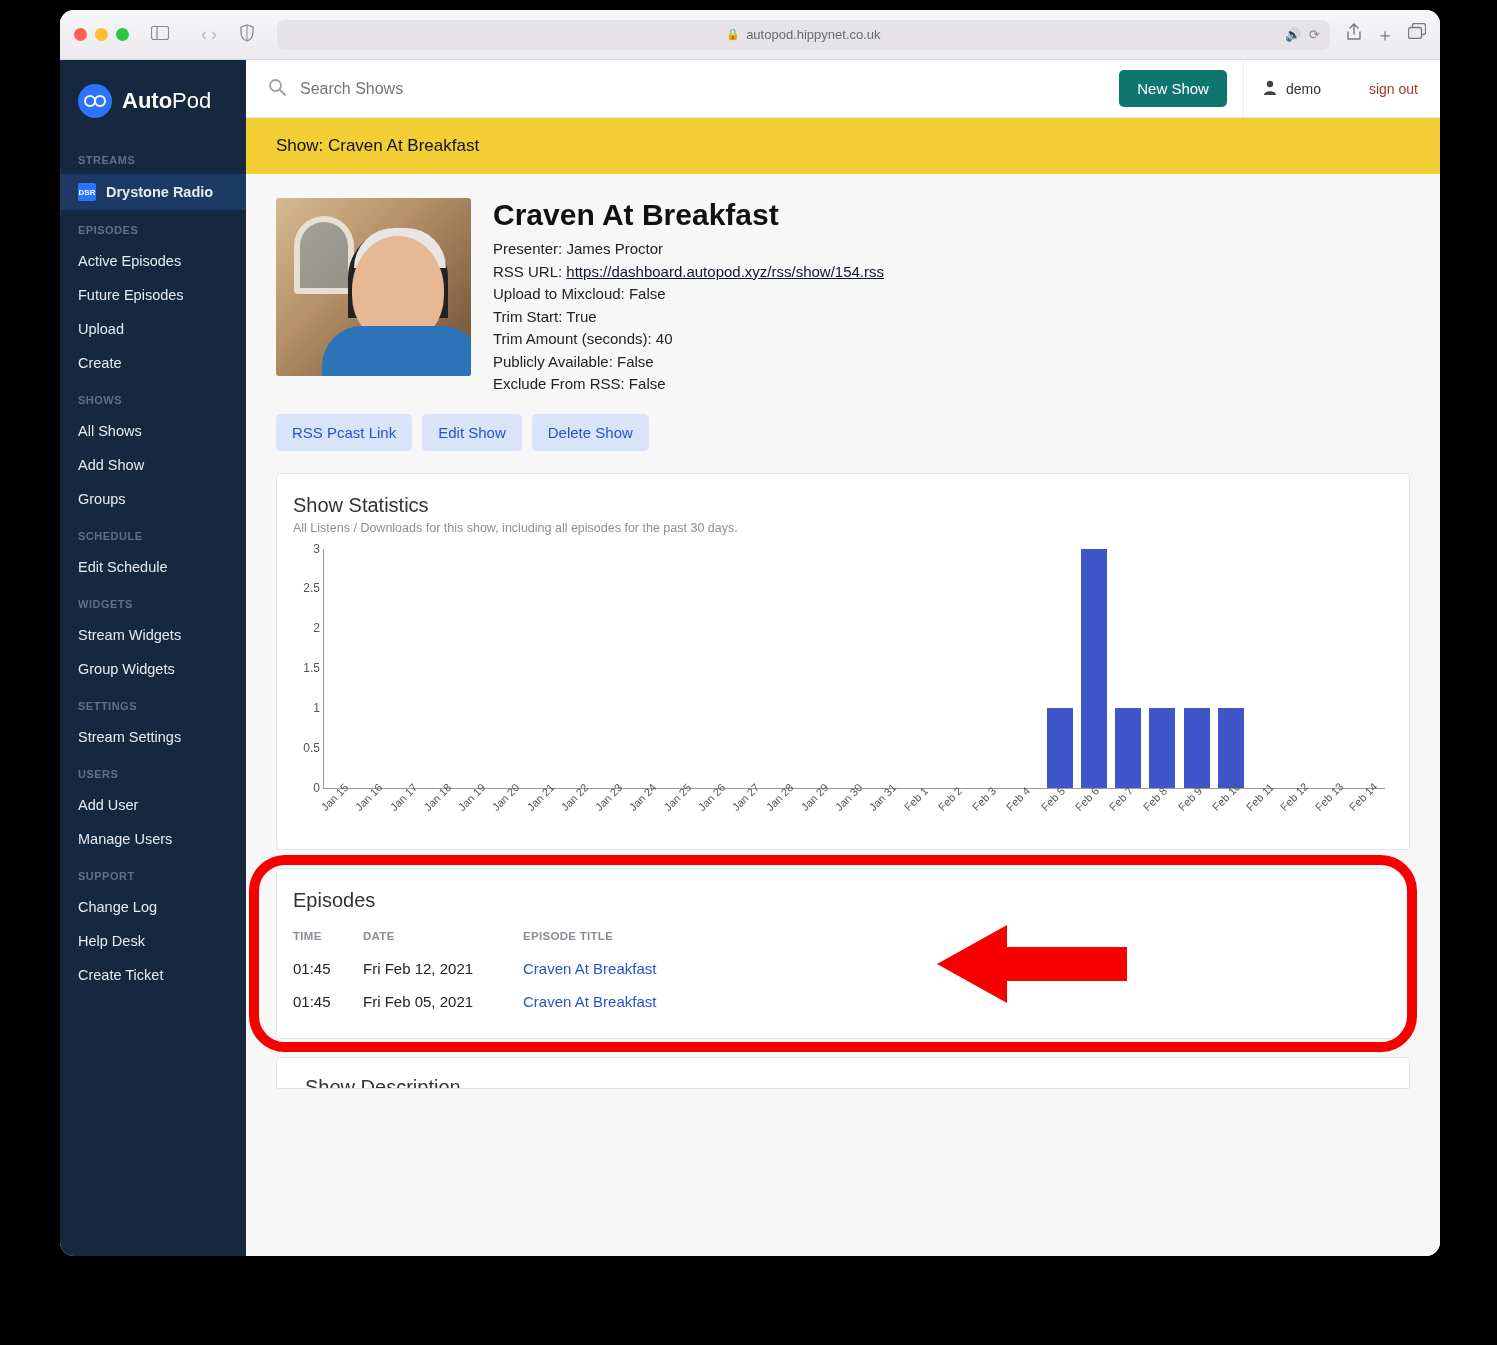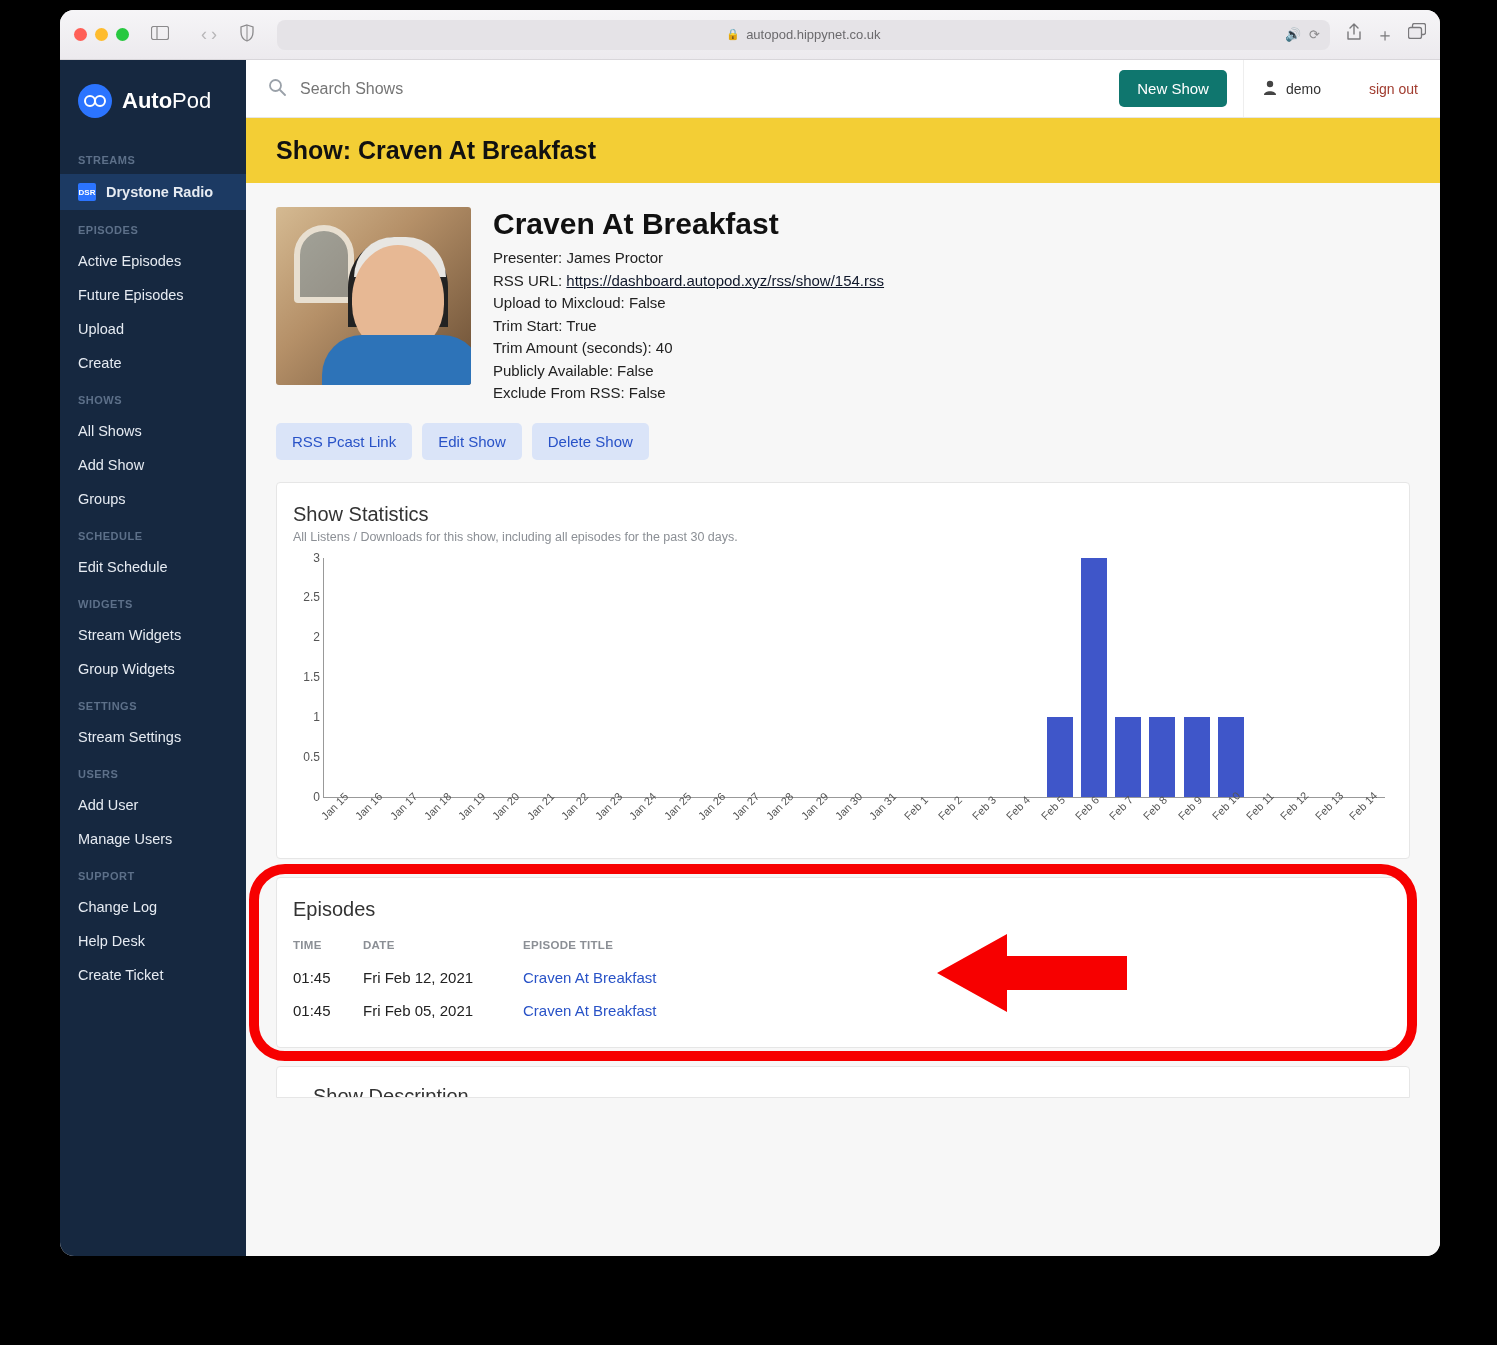--- a/index.html
+++ b/index.html
@@ -72,21 +72,21 @@
     height:58px; background:#fff; border-bottom:1px solid #e6e6e6;
     display:flex; align-items:center; padding:0 22px; gap:16px;
   }
   .search { flex:1; display:flex; align-items:center; gap:14px; color:#9aa1a9;justify-content:flex-end;}
   .search input { border:none; outline:none; font-size:16px; color:#555; flex:1; background:transparent;}
   .btn-new { background:#0f766e; color:#fff; padding:10px 18px; border-radius:5px; font-size:15px; border:none; cursor:pointer;}
   .user { display:flex; align-items:center; gap:8px; padding:0 18px; border-left:1px solid #eee; height:100%; color:#333;}
   .signout { color:#a13c2f; padding-left:14px; cursor:pointer;}
 
   .titlebar {
-    background:#f3ce35; padding:18px 30px; font-size:25px; font-weight:700; color:#111;
+    background:#f3ce35; padding:18px 30px; font-size:17px; font-weight:400; color:#111;
   }
 
   .content { padding:24px 30px; }
   .show-head { display:flex; gap:22px; margin-bottom:18px; }
   .avatar {
     width:195px; height:178px; border-radius:3px;
     background: linear-gradient(135deg,#d5ba92 0%, #b59068 40%, #6a4e34 100%);
     position:relative; overflow:hidden;
   }
   .avatar .win { position:absolute; left:18px; top:18px; width:60px; height:78px; background:rgba(120,150,170,.5); border-radius:30px 30px 4px 4px; border:6px solid #e8dfd0;}
@@ -124,21 +124,21 @@
   .ep-table { width:100%; margin-top:10px; border-collapse:collapse;}
   .ep-table th { text-align:left; color:#8b8f95; font-size:11.5px; font-weight:700; letter-spacing:.3px; padding:8px 10px 10px 0;}
   .ep-table td { padding:8px 10px 8px 0; font-size:15px; color:#222;}
   .ep-table a { color:#2852c7; text-decoration:none;}
   .arrow {
     position:absolute; pointer-events:none;
     left:660px; top:50px; width:190px; height:90px;
   }
   .arrow svg { width:100%; height:100%; }
 
-  .cutoff { background:#fff; border:1px solid #e6e6e6; border-radius:4px 4px 0 0; padding:18px 36px 0; height:32px; overflow:hidden; color:#333; font-size:20px; font-weight:500;}
+  .cutoff { background:#fff; border:1px solid #e6e6e6; border-radius:4px 4px 0 0; padding:18px 28px 0; height:32px; overflow:hidden; color:#333; font-size:20px; font-weight:500;}
 </style>
 </head>
 <body>
 
 <div class="window">
 
   <div class="chrome">
     <div class="traffic">
       <div class="dot r"></div>
       <div class="dot y"></div>

